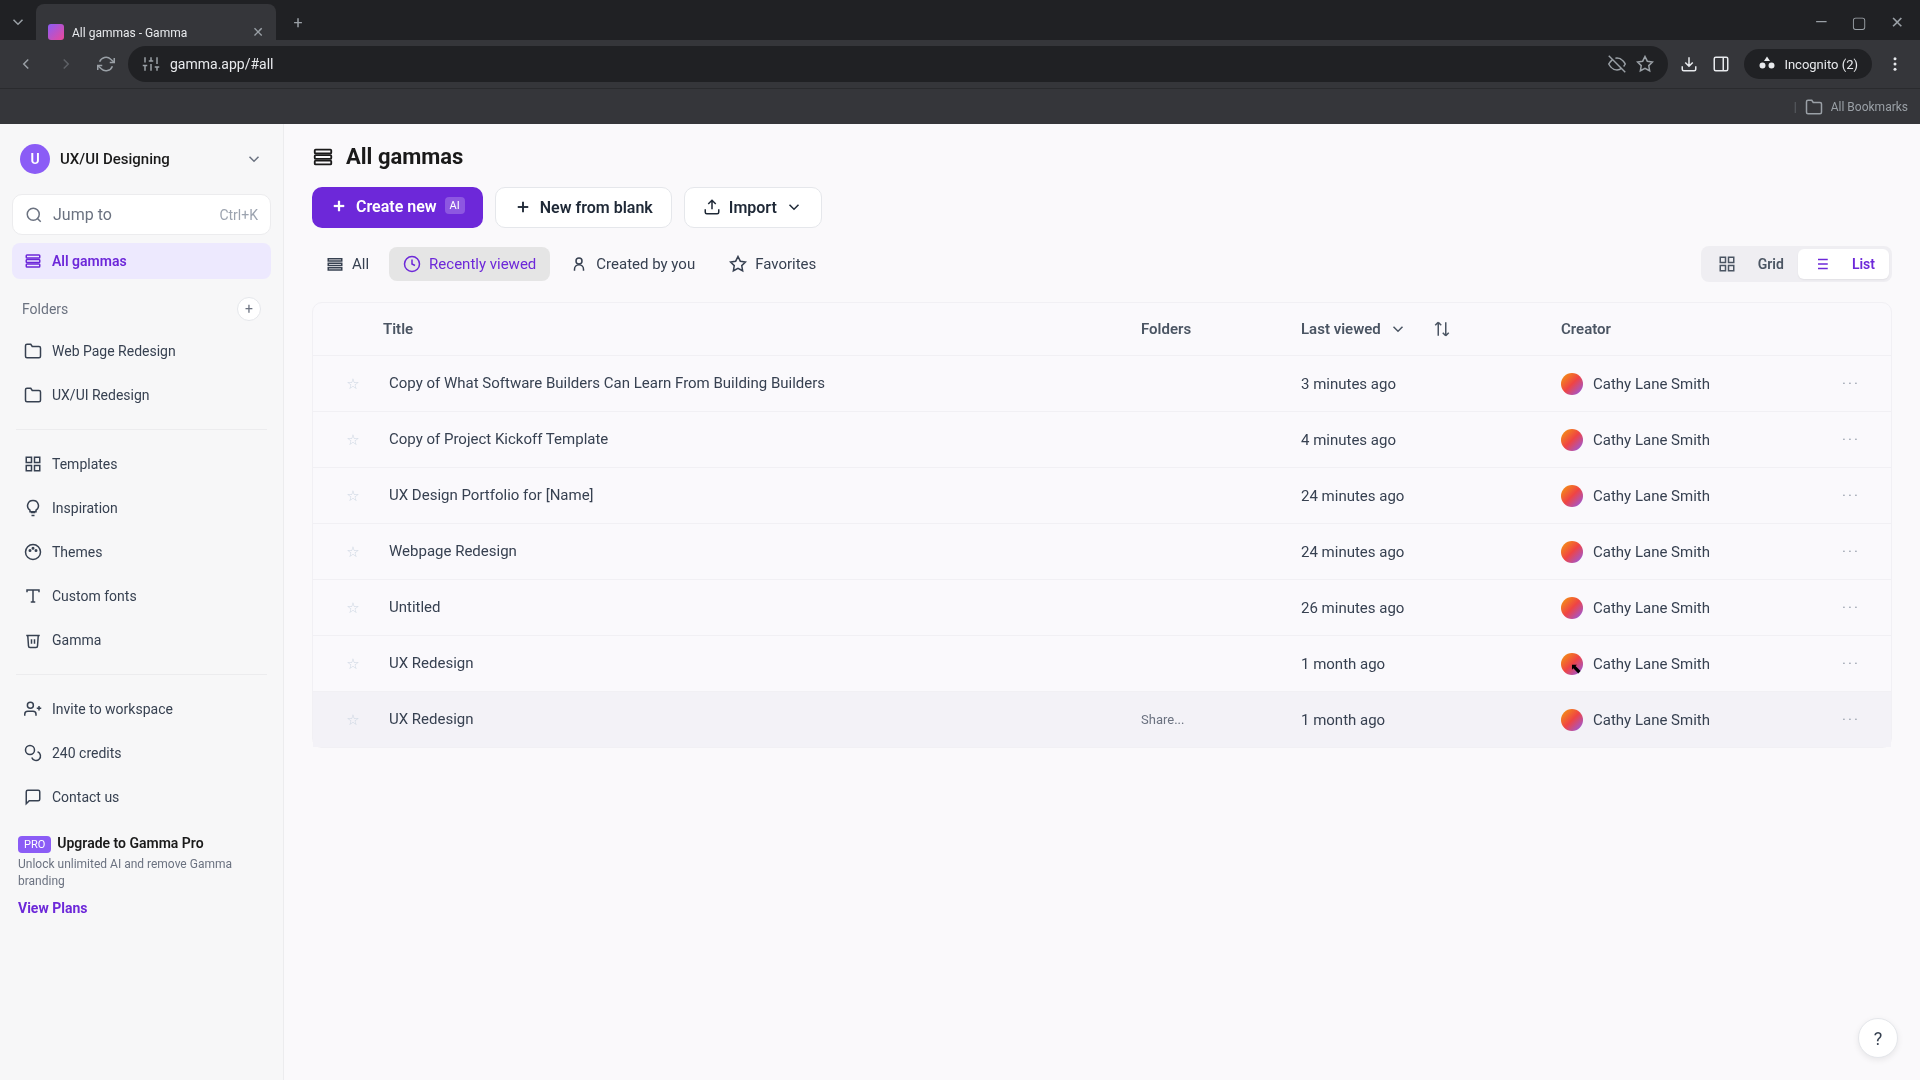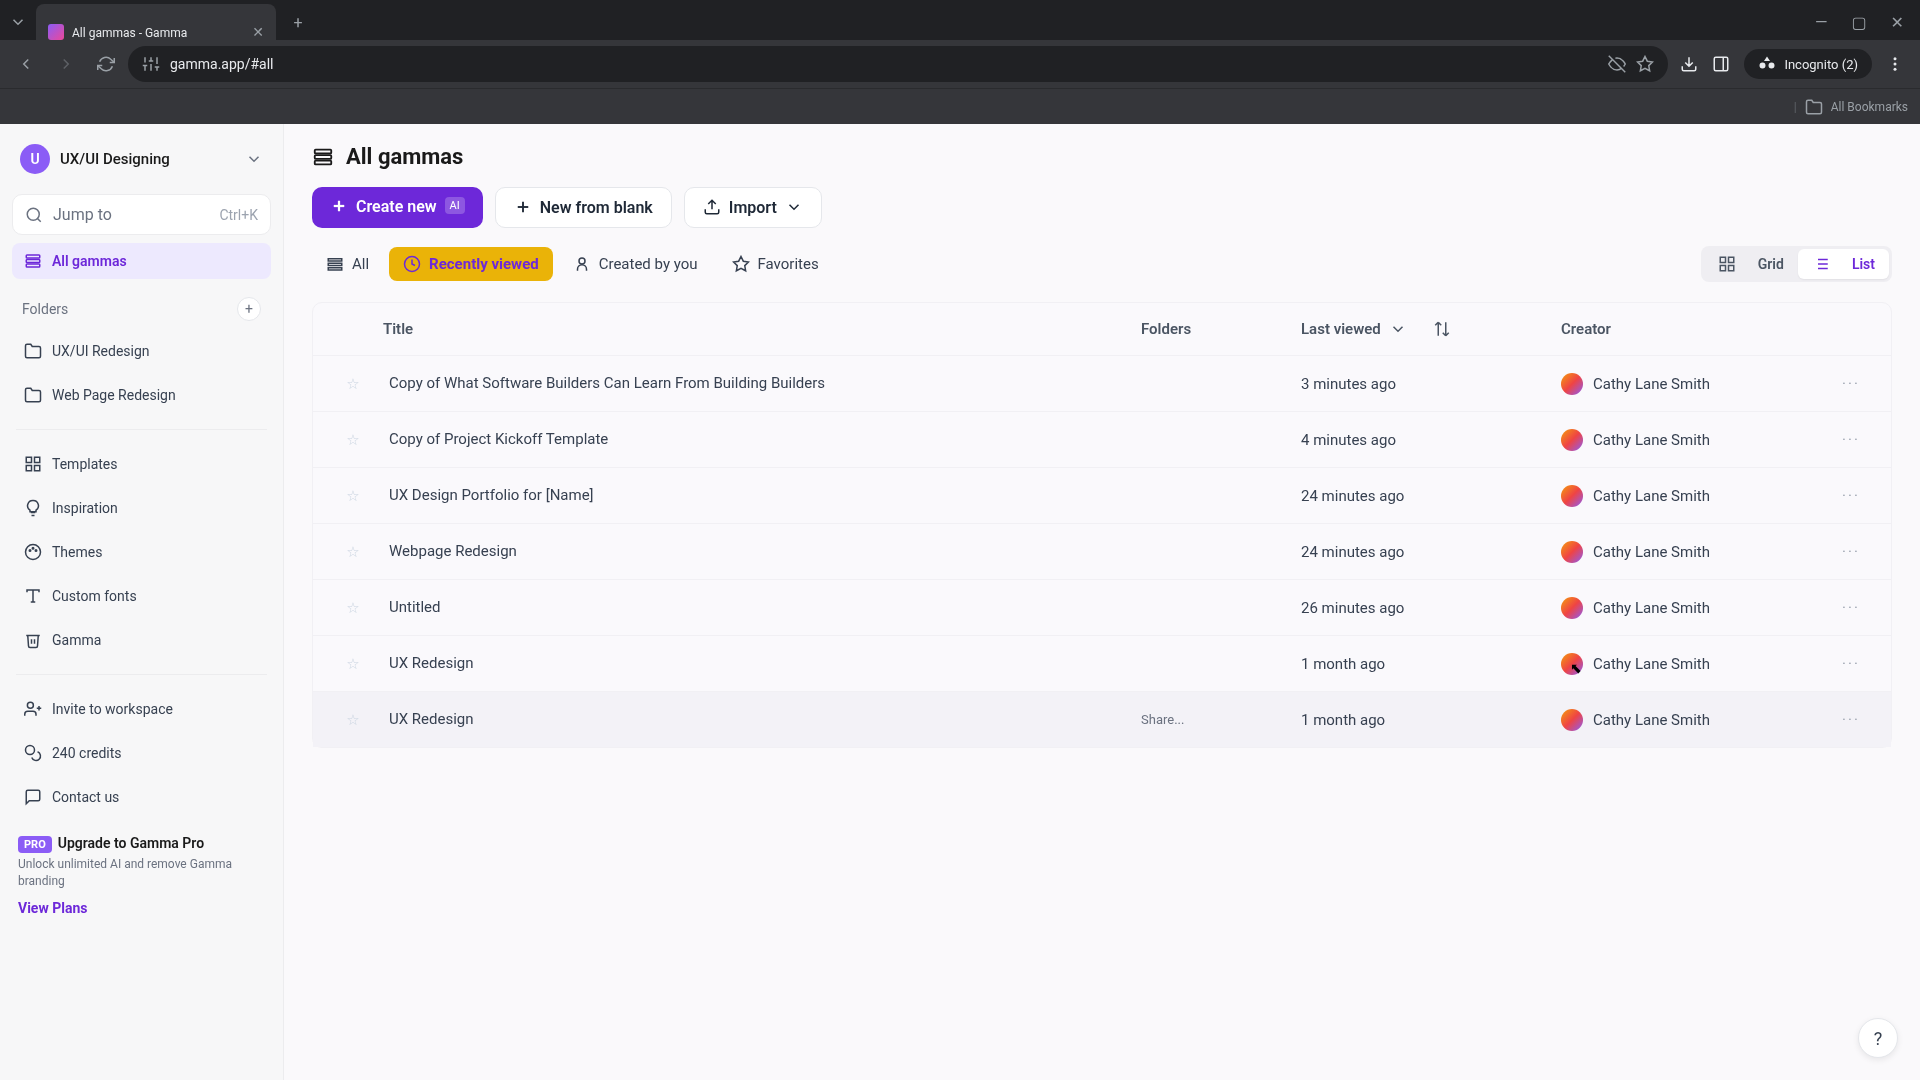--- a/index.html
+++ b/index.html
@@ -28,34 +28,34 @@
 .chev{color:#6b7280}
 .search{display:flex;align-items:center;gap:10px;padding:10px 12px;border-radius:10px;background:#fff;border:1px solid #ececee;color:#6b7280;margin-top:6px}
 .search-ph{flex:1;font-size:16px}
 .kbd{font-size:14px;color:#9ca3af}
 .nav-item{display:flex;align-items:center;gap:10px;padding:9px 12px;border-radius:8px;font-size:14px;color:#374151}
 .nav-item.active{background:#ede9fe;color:#6d28d9;font-weight:600}
 .section-head{display:flex;align-items:center;justify-content:space-between;padding:10px 10px 4px;color:#6b7280;font-size:14px}
 .add-btn{width:24px;height:24px;border-radius:12px;display:flex;align-items:center;justify-content:center;background:#fff;border:1px solid #e5e7eb;color:#6b7280;font-size:14px}
 .divider{height:1px;background:#ececee;margin:8px 4px}
 .pro-card{padding:10px 6px}
-.pro-badge{background:#8b5cf6;color:#fff;font-size:11px;font-weight:700;padding:2px 6px;border-radius:4px;margin-right:6px}
+.pro-badge{background:#8b5cf6;color:#fff;font-size:11px;font-weight:400;padding:2px 6px;border-radius:4px;margin-right:6px}
 .pro-title{font-size:14px;font-weight:600}
 .pro-sub{font-size:12px;color:#6b7280;margin-top:4px;line-height:1.4}
 .pro-link{color:#6d28d9;font-weight:700;font-size:14px;margin-top:10px;display:inline-block}
 .main{flex:1;background:#faf9fb;padding:20px 28px;overflow:auto;position:relative}
 .page-head{display:flex;align-items:center;gap:12px;margin-bottom:18px}
 .page-head h1{font-size:22px;font-weight:700}
 .actions{display:flex;gap:12px;margin-bottom:18px}
 .btn{display:flex;align-items:flex-start;gap:8px;padding:10px 18px;border-radius:10px;font-size:16px;font-weight:600;border:1px solid #e5e7eb;background:#fff;color:#1f2937}
 .btn.primary{background:#6d28d9;color:#fff;border:none}
 .ai-badge{background:rgba(255,255,255,.22);font-size:11px;font-weight:400;padding:2px 5px;border-radius:4px}
 .filter-row{display:flex;align-items:center;gap:6px;margin-bottom:20px}
 .filter{display:flex;align-items:center;gap:8px;padding:8px 14px;border-radius:8px;font-size:15px;color:#374151}
-.filter.active{background:#eab308;color:#6d28d9;font-weight:700}
+.filter.active{background:#e5e5e5;color:#6d28d9;font-weight:400}
 .view-toggle{margin-left:auto;display:flex;background:#efeef2;border-radius:8px;padding:3px}
 .view-btn{display:flex;align-items:center;gap:22px;padding:6px 14px;border-radius:6px;font-size:14px;font-weight:600;color:#4b5563}
 .view-btn.active{background:#fff;color:#6d28d9;box-shadow:0 1px 2px rgba(0,0,0,.06)}
 .table{border:1px solid #f1f0f4;border-radius:10px;background:#faf9fc}
 .thead,.trow{display:grid;grid-template-columns:60px 1fr 160px 260px 260px 60px;align-items:center;padding:0 10px}
 .thead{height:52px;color:#4b5563;font-size:15px;font-weight:600}
 .thead .sortcol{display:flex;align-items:center;gap:8px}
 .trow{min-height:56px;border-top:1px solid #f1f0f4;font-size:15px;color:#374151}
 .trow.hovered{background:#f3f2f7}
 .star{color:#cbd5e1;text-align:center}
@@ -222,29 +222,29 @@
     <div class="section-head">
       <span>Folders</span>
       <div class="add-btn">+</div>
     </div>
     <div class="nav-item">
       <span class="ic">
           <svg viewBox="0 0 24 24" fill="none" stroke="currentColor" stroke-width="2">
             <path d="M22 19a2 2 0 01-2 2H4a2 2 0 01-2-2V5a2 2 0 012-2h5l2 3h9a2 2 0 012 2z"></path>
           </svg>
         </span>
+      <span>Web Page Redesign</span>
+    </div>
+    <div class="nav-item">
+      <span class="ic">
+          <svg viewBox="0 0 24 24" fill="none" stroke="currentColor" stroke-width="2">
+            <path d="M22 19a2 2 0 01-2 2H4a2 2 0 01-2-2V5a2 2 0 012-2h5l2 3h9a2 2 0 012 2z"></path>
+          </svg>
+        </span>
       <span>UX/UI Redesign</span>
-    </div>
-    <div class="nav-item">
-      <span class="ic">
-          <svg viewBox="0 0 24 24" fill="none" stroke="currentColor" stroke-width="2">
-            <path d="M22 19a2 2 0 01-2 2H4a2 2 0 01-2-2V5a2 2 0 012-2h5l2 3h9a2 2 0 012 2z"></path>
-          </svg>
-        </span>
-      <span>Web Page Redesign</span>
     </div>
 
     <div class="divider"></div>
 
     <div class="nav-item">
       <span class="ic">
           <svg viewBox="0 0 24 24" fill="none" stroke="currentColor" stroke-width="2">
             <rect x="3" y="3" width="7" height="7"></rect>
             <rect x="14" y="3" width="7" height="7"></rect>
             <rect x="3" y="14" width="7" height="7"></rect>

